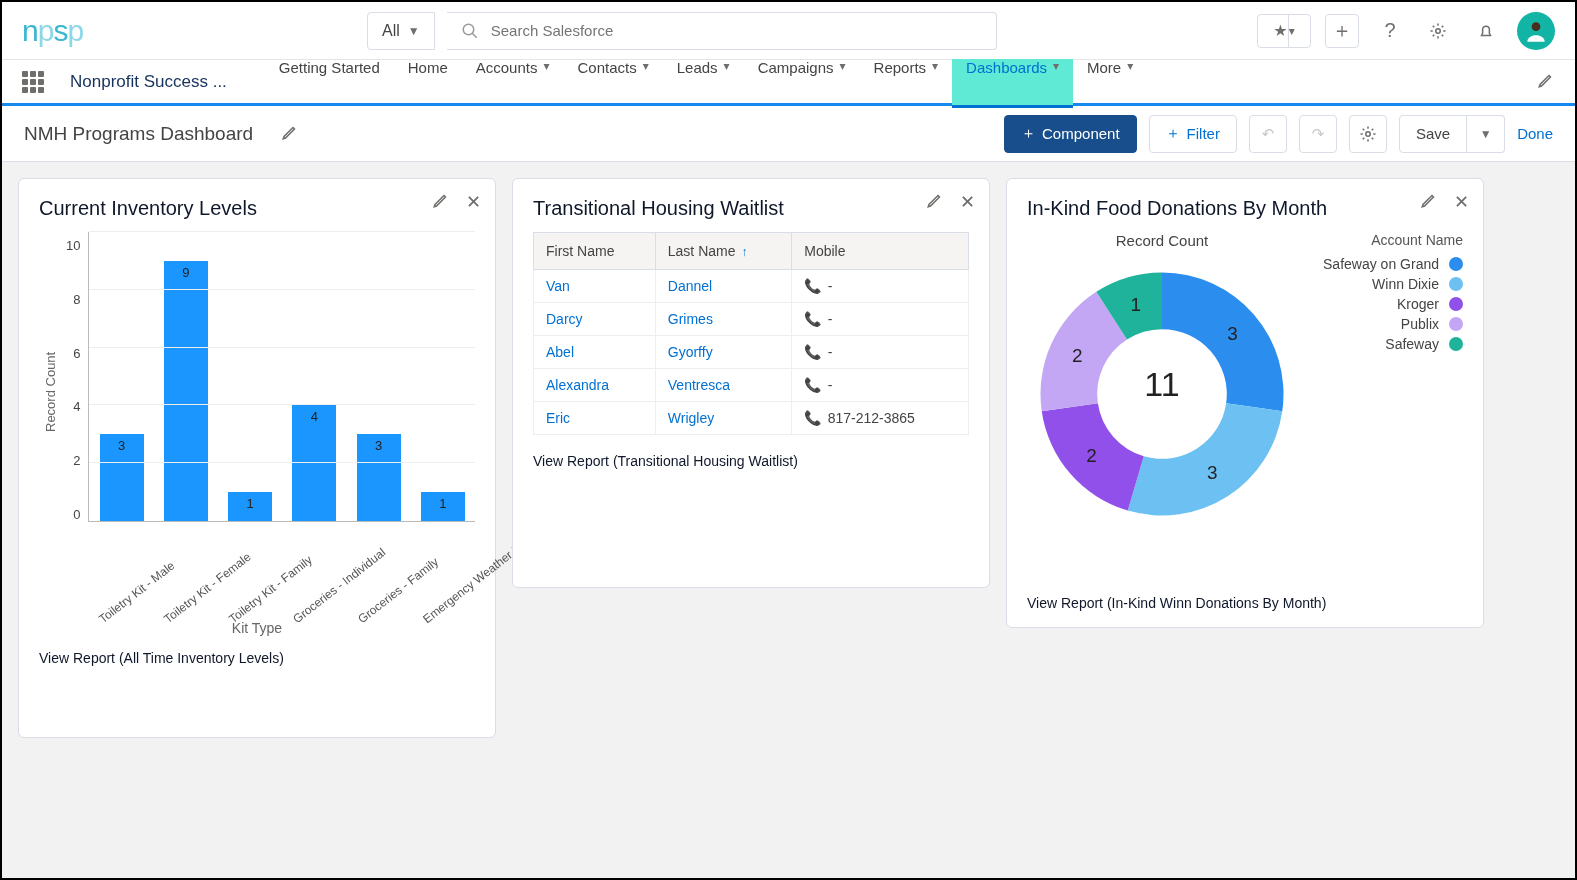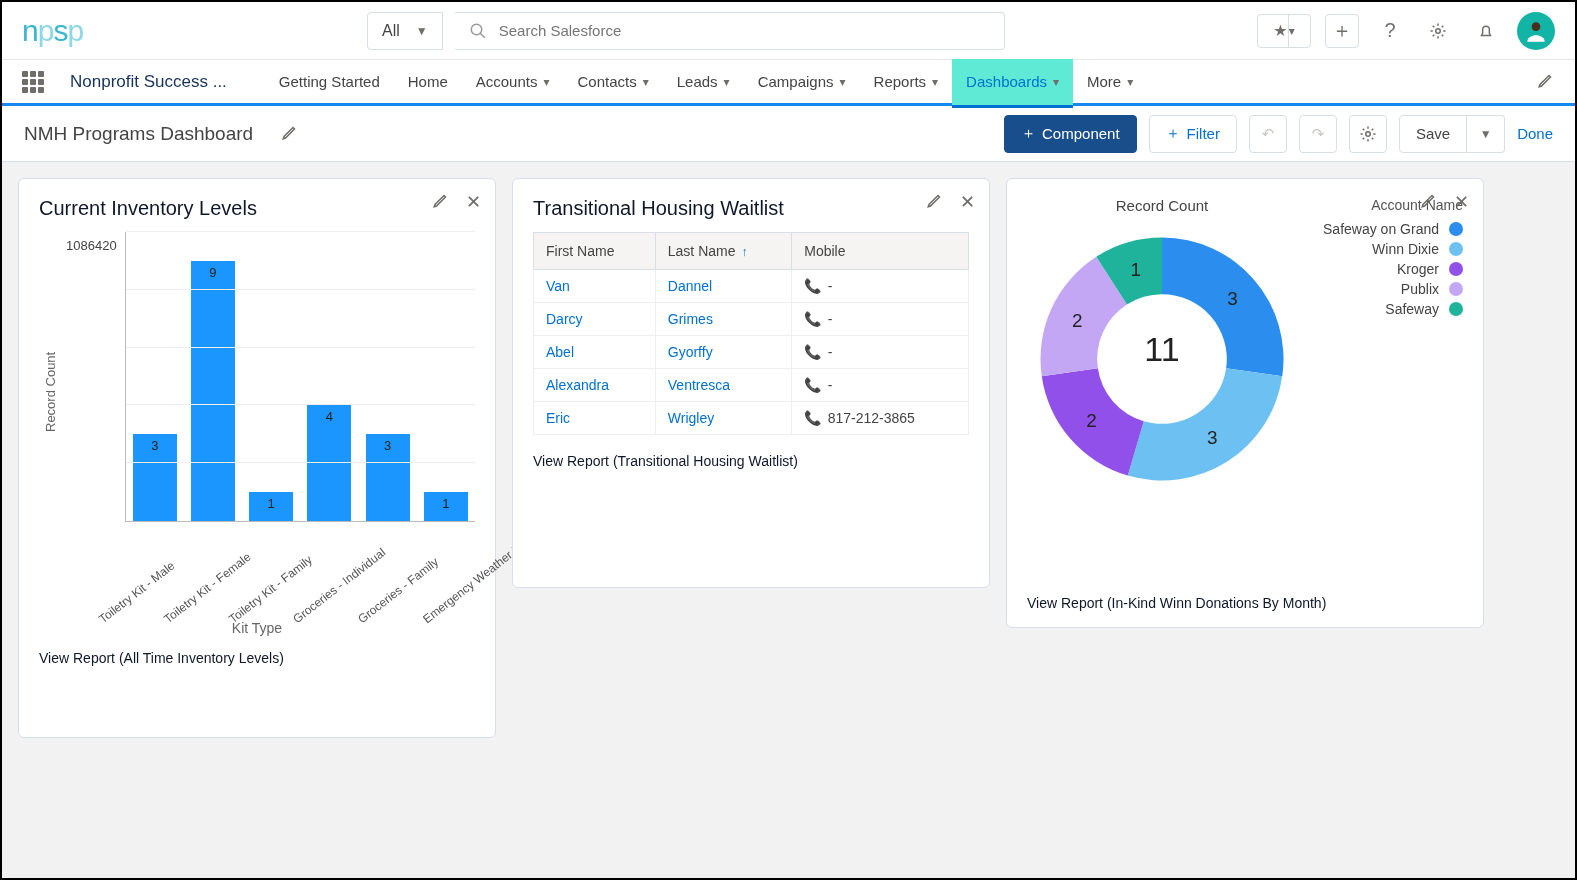--- a/index.html
+++ b/index.html
@@ -2,36 +2,36 @@
 <html><head>
 <meta charset="utf-8">
 <style>
 * { box-sizing: border-box; margin: 0; padding: 0; }
 body { font-family: -apple-system, "Segoe UI", Arial, sans-serif; background: #f3f2f2; width: 1577px; height: 880px; overflow: hidden; border: 2px solid #000; }
 
 .topbar { display: flex; align-items: center; height: 58px; background: #fff; padding: 0 20px; gap: 12px; border-bottom: 1px solid #e5e5e5;}
 .logo { font-size: 30px; font-weight: 400; letter-spacing: -1px; color: #39b6d0; }
 .logo .p { color: #8cd8e6; }
 .spacer { flex: 0 0 260px; }
-.scope { display:flex; align-items:center; gap:16px; border:1px solid #d8dde6; border-radius:4px 0 0 4px; height:38px; padding:2px 14px; color:#444; background:#fff; }
+.scope { display:flex; align-items:center; gap:8px; border:1px solid #d8dde6; border-radius:4px 0 0 4px; height:38px; padding:2px 14px; color:#444; background:#fff; }
 .search-wrap { display:flex; align-items:center; border:1px solid #d8dde6; border-left:none; border-radius:0 4px 4px 0; height:38px; width:550px; padding:0 14px; gap:12px; color:#888; background:#fff;}
 .search-wrap input { border:none; outline:none; flex:1; font-size:15px; color:#444; background:transparent;}
 .tb-right { margin-left:auto; display:flex; align-items:center; gap:14px; }
 .iconbtn { display:flex; align-items:center; justify-content:center; width:34px; height:34px; border:1px solid #d8dde6; border-radius:4px; color:#706e6b; background:#fff; }
 .iconbtn.noborder { border:none; }
 .iconbtn.split { width:54px; padding:0; }
 .iconbtn.split .sep { width:1px; height:100%; background:#d8dde6; }
 .avatar { width:38px; height:38px; border-radius:50%; background:#12b5a5; display:flex; align-items:center; justify-content:center; }
 
 .navbar { display:flex; align-items:center; height:46px; background:#fff; border-bottom:3px solid #1589ee; padding:0 20px; gap:8px; }
 .waffle { width:22px; height:22px; display:grid; grid-template-columns:repeat(3,1fr); grid-template-rows:repeat(3,1fr); gap:2px; margin-right:18px;}
 .waffle span { background:#706e6b; border-radius:1px; }
 .appname { font-size:17px; font-weight:500; color:#16325c; margin-right:30px; max-width:220px; white-space:nowrap; overflow:hidden; text-overflow:ellipsis;}
 .tabs { display:flex; align-items:stretch; height:46px; }
-.tab { display:flex; align-items:center; padding:0 14px; color:#444; font-size:15px; gap:6px; border-bottom:3px solid transparent; margin-bottom:-3px;}
+.tab { display:flex; align-items:flex-start; padding:0 14px; color:#444; font-size:15px; gap:6px; border-bottom:3px solid transparent; margin-bottom:-3px;}
 .tab.active { border-bottom-color:#0070d2; background:#5eead4; color:#0070d2; }
 .chev { font-size:12px; color:#706e6b; }
 .edit-pencil-right { margin-left:auto; color:#706e6b; }
 
 .toolbar { display:flex; align-items:center; height:56px; background:#fff; border-bottom:1px solid #d8dde6; padding:0 22px; gap:12px;}
 .dashtitle { font-size:19px; color:#444; }
 .toolbar .right { margin-left:auto; display:flex; align-items:center; gap:12px;}
 .btn { display:flex; align-items:center; gap:6px; height:38px; padding:0 16px; border:1px solid #d8dde6; border-radius:4px; background:#fff; color:#0070d2; font-size:15px;}
 .btn.primary { background:#194e8c; color:#fff; border-color:#194e8c;}
 .btn.icon { padding:0; width:38px; justify-content:center; color:#706e6b;}
@@ -46,21 +46,21 @@
 .card-actions { position:absolute; top:12px; right:14px; display:flex; gap:16px; color:#706e6b;}
 .card h2 { font-size:20px; font-weight:400; color:#0f172a; margin-bottom:12px;}
 
 .col1 { width:478px; }
 .col2 { width:478px; }
 .col3 { width:478px; }
 
 
 .chart-area { display:flex; height:320px; }
 .yaxis-label { writing-mode:vertical-rl; transform:rotate(180deg); font-size:13px; color:#666; text-align:center; padding:0 4px;}
-.yaxis { display:flex; flex-direction:row; justify-content:space-between; padding:6px 8px 30px 4px; font-size:13px; color:#444; text-align:right;}
+.yaxis { display:flex; flex-direction:column; justify-content:space-between; padding:6px 8px 30px 4px; font-size:13px; color:#444; text-align:right;}
 .plot { flex:1; position:relative; border-left:1px solid #bbb; border-bottom:1px solid #bbb; margin-bottom:30px;}
 .grid { position:absolute; left:0; right:0; border-top:1px solid #eee; }
 .bars { position:absolute; left:0; right:0; bottom:0; display:flex; justify-content:space-around; align-items:flex-end; height:100%;}
 .bar { width:44px; background:#1b96ff; position:relative; }
 .bar .val { position:absolute; top:4px; left:50%; transform:translateX(-50%); font-size:13px; color:#222;}
 .xaxis { display:flex; justify-content:space-around; margin-left:48px; margin-top:-24px;}
 .xlabel { font-size:12px; color:#555; transform:rotate(-38deg); transform-origin:top right; white-space:nowrap; width:44px; text-align:right; position:relative; top:60px; left:-10px;}
 .xaxis-title { text-align:center; font-size:14px; color:#666; margin-top:78px;}
 .viewreport { color:#0f172a; font-size:14px; margin-top:14px;}
 
@@ -338,20 +338,21 @@
     <div class="viewreport" style="margin-top:18px">View Report (Transitional Housing Waitlist)</div>
   </div>
 
   <div class="card col3" style="height:450px">
     <div class="card-actions">
       <span><svg class="ic" viewBox="0 0 24 24">
             <path d="M3 21l3-1 12-12-2-2L4 18l-1 3z" fill="none" stroke="#706e6b" stroke-width="2"></path>
           </svg></span>
       <span><span style="font-size:18px">✕</span></span>
     </div>
+    <h2>In-Kind Food Donations By Month</h2>
     <div class="donut-wrap">
       <div class="donut">
         <div class="donut-title">Record Count</div>
         <svg viewBox="0 0 200 200" id="donutsvg">
             <path d="M100 10 A90 90 0 0 1 189.08392976928394 112.80833544459566 L147.51142921028477 106.83111223711768 A48 48 0 0 0 100 52 Z" fill="#2b8ded"></path>
             <text x="152.14672063044384" y="59.814609357775325" text-anchor="middle" class="slice-label">3</text>
             <path d="M189.08392976928394 112.80833544459566 A90 90 0 0 1 74.64406988427135 186.35436762530477 L86.47683727161139 146.05566273349586 A48 48 0 0 0 147.51142921028477 106.83111223711768 Z" fill="#6cc0f2"></path>
             <text x="137.30421640443626" y="163.0464937653515" text-anchor="middle" class="slice-label">3</text>
             <path d="M74.64406988427135 186.35436762530477 A90 90 0 0 1 10.916070230716059 112.80833544459567 L52.48857078971523 106.8311122371177 A48 48 0 0 0 86.47683727161139 146.05566273349586 Z" fill="#9050e9"></path>
             <text x="47.853279369556205" y="150.18539064222472" text-anchor="middle" class="slice-label">2</text>

